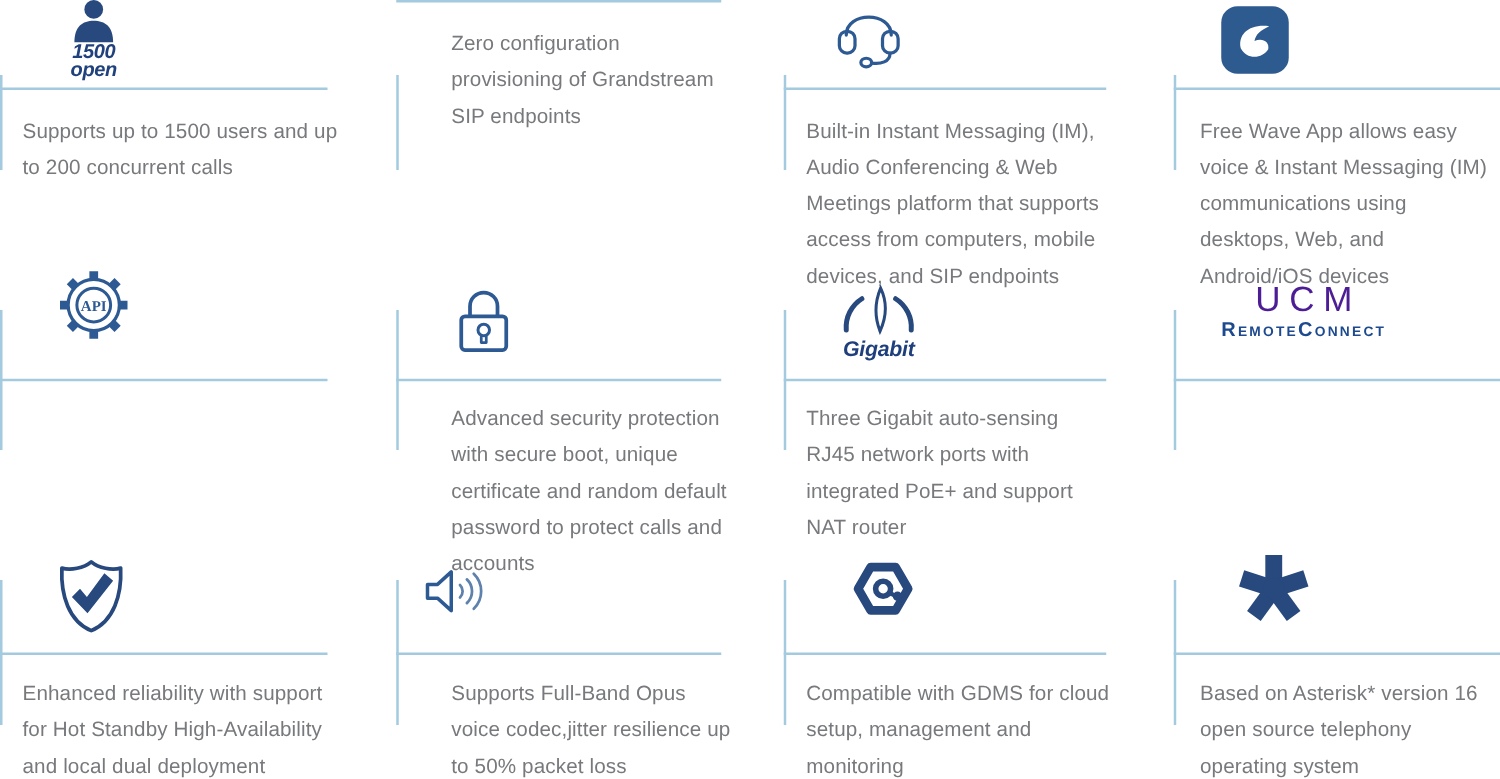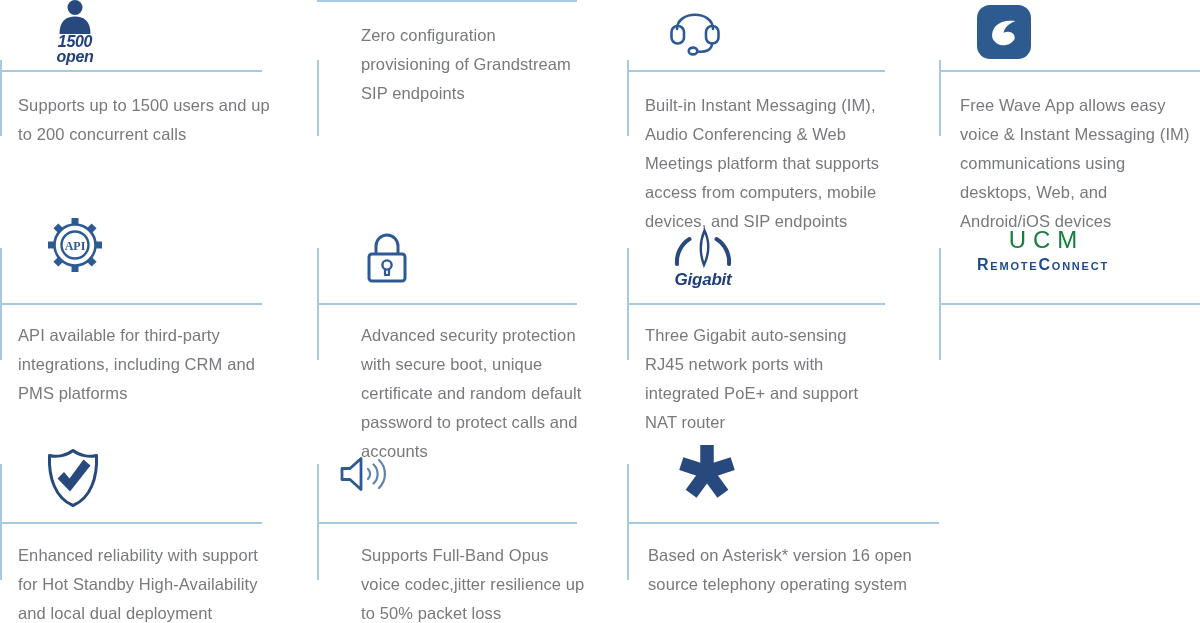--- a/index.html
+++ b/index.html
@@ -23,21 +23,21 @@
   .r1 .text{padding-top:19px;}
   .r2 .text{padding-top:16px;}
   .r3 .text{padding-top:17px;}
   .c1 .text{padding-left:18px;padding-right:46px;}
   .c2 .text{padding-left:13px;padding-right:38px;margin-left:31px;}
   .c3 .text{padding-left:18px;padding-right:50px;}
   .c4 .text{padding-left:21px;padding-right:6px;}
   .users-label{color:#21417d;font-style:italic;font-weight:bold;font-size:16px;line-height:15px;letter-spacing:-0.3px;}
   .config-label{color:#1d4f97;font-style:italic;font-weight:900;font-size:19px;line-height:19px;margin-top:-5px;letter-spacing:0.5px;}
   .gigabit-label{color:#1e3e7c;font-style:italic;font-weight:bold;font-size:17px;margin-top:2px;letter-spacing:-0.2px;}
-  .ucm-title{color:#15803d;font-size:24px;font-weight:500;letter-spacing:7px;text-indent:7px;line-height:26px;margin-top:24px;}
+  .ucm-title{color:#4c1d95;font-size:28px;font-weight:500;letter-spacing:7px;text-indent:7px;line-height:26px;margin-top:24px;}
   .ucm-sub{color:#1d4a8f;font-size:16px;font-weight:600;font-variant:small-caps;letter-spacing:1.8px;margin-top:3px;}
   .wave-tile{width:54px;height:54px;border-radius:13px;background:#2d5a8f;display:flex;align-items:center;justify-content:center;}
 </style>
 </head>
 <body>
 
 <div class="grid">
 
   <div class="cell r1 c1">
     <div class="vline"></div>
@@ -108,21 +108,20 @@
             <line x1="30" y1="10" x2="30" y2="3"></line>
             <line x1="44.1" y1="15.9" x2="49.1" y2="10.9"></line>
           </g>
           <circle cx="30" cy="30" r="20.5" fill="#ffffff" stroke="#2e5a94" stroke-width="2.6"></circle>
           <circle cx="30" cy="30" r="13.5" fill="none" stroke="#2e5a94" stroke-width="2.4"></circle>
           <text x="30" y="34.5" text-anchor="middle" font-size="12" font-weight="bold" fill="#2e5a94">API</text>
         </svg>
       </div>
     </div>
     <div class="divider"></div>
-    <div class="text">API available for third-party integrations, including CRM and PMS platforms</div>
   </div>
 
   <div class="cell r2 c2">
     <div class="vline"></div>
     <div class="icon-area">
       <div class="icon-box" style="left:46px;bottom:14px;">
         <svg width="48" height="58" viewBox="0 0 48 58" fill="none" stroke="#2e5a94" stroke-linejoin="round">
           <path stroke-width="3" d="M13,27 V19 a11,11 0 0 1 22,0 V27"></path>
           <rect stroke-width="3" x="6" y="27" width="36" height="27" rx="3"></rect>
           <circle stroke-width="2.4" cx="24" cy="38" r="4.6"></circle>
@@ -184,20 +183,35 @@
           <path stroke="#5f82ad" stroke-width="2.2" d="M31,15 a7,7 0 0 1 0,10"></path>
           <path stroke="#5f82ad" stroke-width="2.2" d="M36.5,10.5 a13,13 0 0 1 0,19"></path>
           <path stroke="#5f82ad" stroke-width="2.2" d="M42,6 a19.5,19.5 0 0 1 0,28"></path>
         </svg>
       </div>
     </div>
     <div class="divider"></div>
     <div class="text">Supports Full-Band Opus voice codec,jitter resilience up to 50% packet loss</div>
   </div>
 
+  <div class="cell r3 c3">
+    <div class="vline"></div>
+    <div class="icon-area">
+      <div class="icon-box" style="left:51px;bottom:21px;">
+        <svg width="58" height="50" viewBox="0 0 58 50">
+          <path d="M48.5,25 L38.5,7.7 H18.5 L8.5,25 L18.5,42.3 H38.5 Z" fill="none" stroke="#27497e" stroke-width="7" stroke-linejoin="round"></path>
+          <circle cx="28.5" cy="25" r="6" fill="none" stroke="#27497e" stroke-width="4.5"></circle>
+          <circle cx="40" cy="31" r="3.8" fill="#27497e"></circle>
+          <line x1="33" y1="28" x2="38" y2="30.5" stroke="#27497e" stroke-width="3.5"></line>
+        </svg>
+      </div>
+    </div>
+    <div class="divider"></div>
+    <div class="text">Compatible with GDMS for cloud setup, management and monitoring</div>
+  </div>
 
   <div class="cell r3 c4">
     <div class="vline"></div>
     <div class="icon-area">
       <div class="icon-box" style="left:48px;bottom:13px;">
         <svg width="64" height="66" viewBox="0 0 64 66">
           <g stroke="#27497e" stroke-width="13.5">
             <line x1="32" y1="33" x2="32" y2="6"></line>
             <line x1="32" y1="33" x2="6.3" y2="24.7"></line>
             <line x1="32" y1="33" x2="16.1" y2="54.8"></line>

